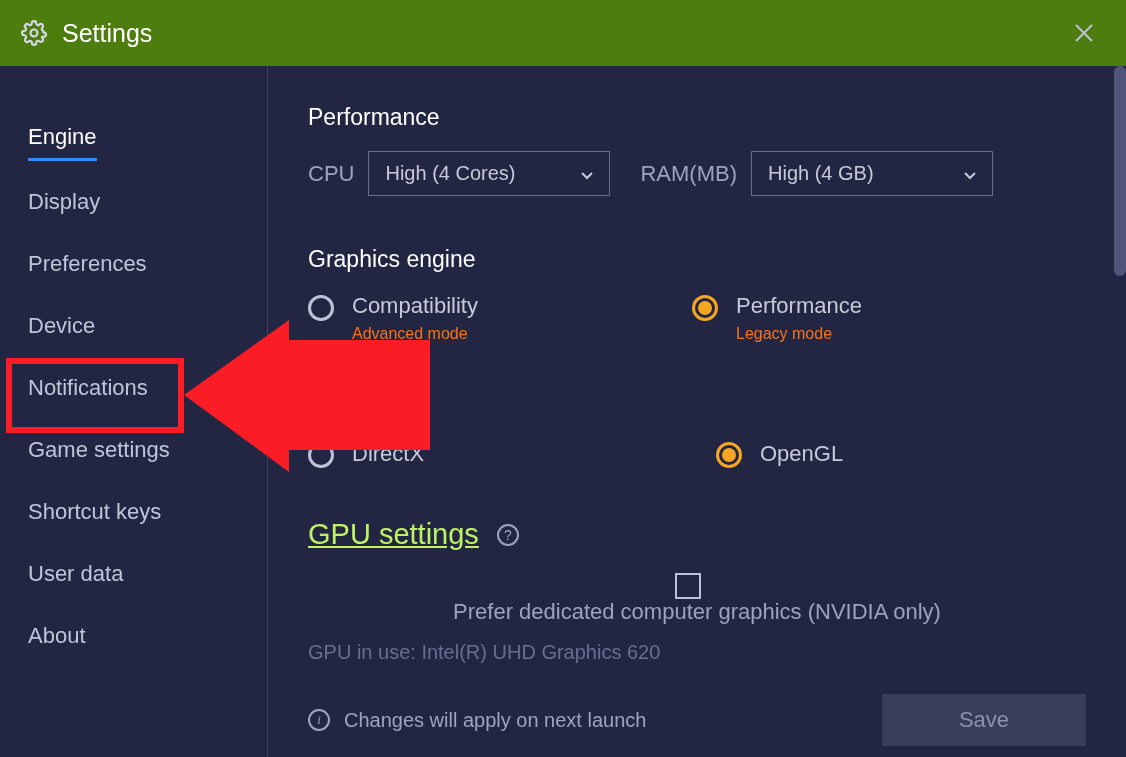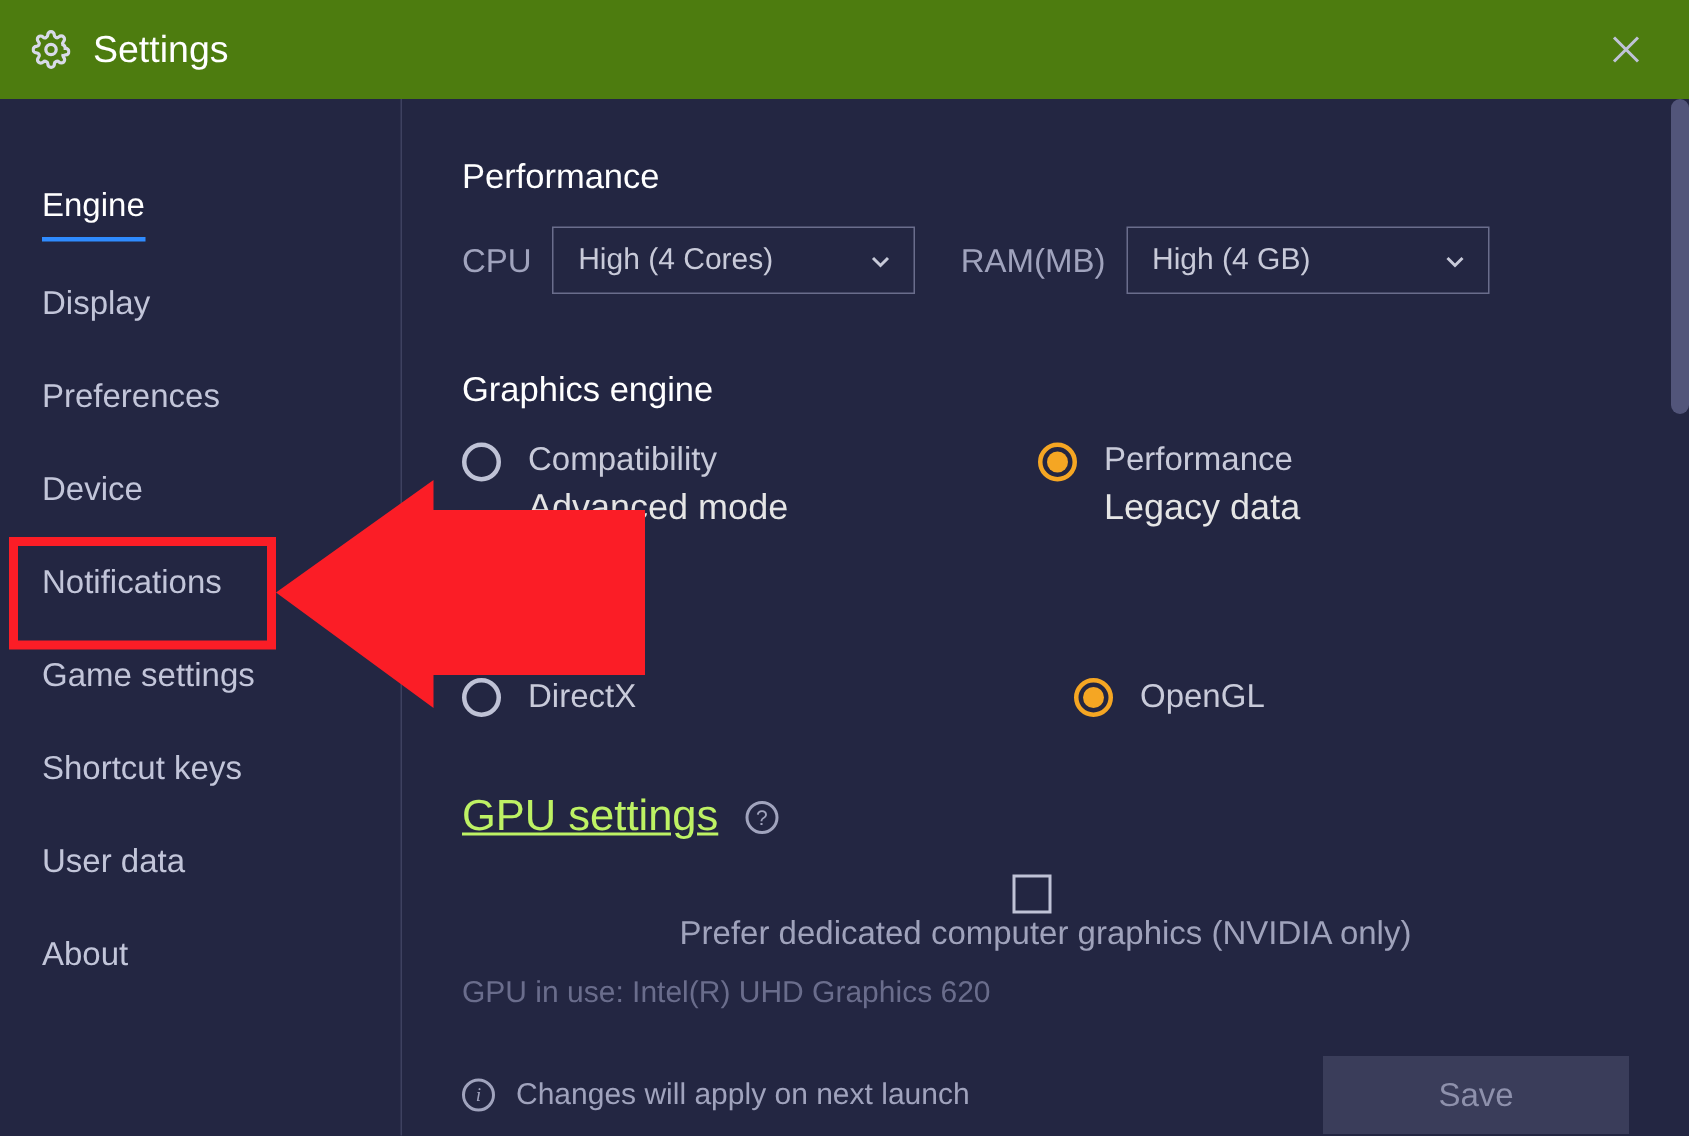--- a/index.html
+++ b/index.html
@@ -147,22 +147,22 @@
     }
     .radio-labels {
       display: flex;
       flex-direction: column;
     }
     .radio-label {
       font-size: 22px;
       color: #c8cad9;
     }
     .radio-sub {
-      font-size: 24px;
-      color: #e5e5e5;
+      font-size: 16px;
+      color: #f97316;
       margin-top: 6px;
     }
     .radio-row-simple {
       display: flex;
       margin-bottom: 50px;
       gap: 38px;
     }
     .radio-simple {
       display: flex;
       align-items: center;
@@ -344,21 +344,21 @@
           <span class="radio-label">Compatibility</span>
           <span class="radio-sub">Advanced mode</span>
         </div>
       </div>
       <div class="radio-group">
         <div class="radio selected">
             <div class="radio-dot"></div>
           </div>
         <div class="radio-labels">
           <span class="radio-label">Performance</span>
-          <span class="radio-sub">Legacy data</span>
+          <span class="radio-sub">Legacy mode</span>
         </div>
       </div>
     </div>
 
     <div class="section-title">renderer</div>
     <div class="radio-row-simple">
       <div class="radio-simple">
         <div class="radio"></div>
         <span class="radio-label">DirectX</span>
       </div>

